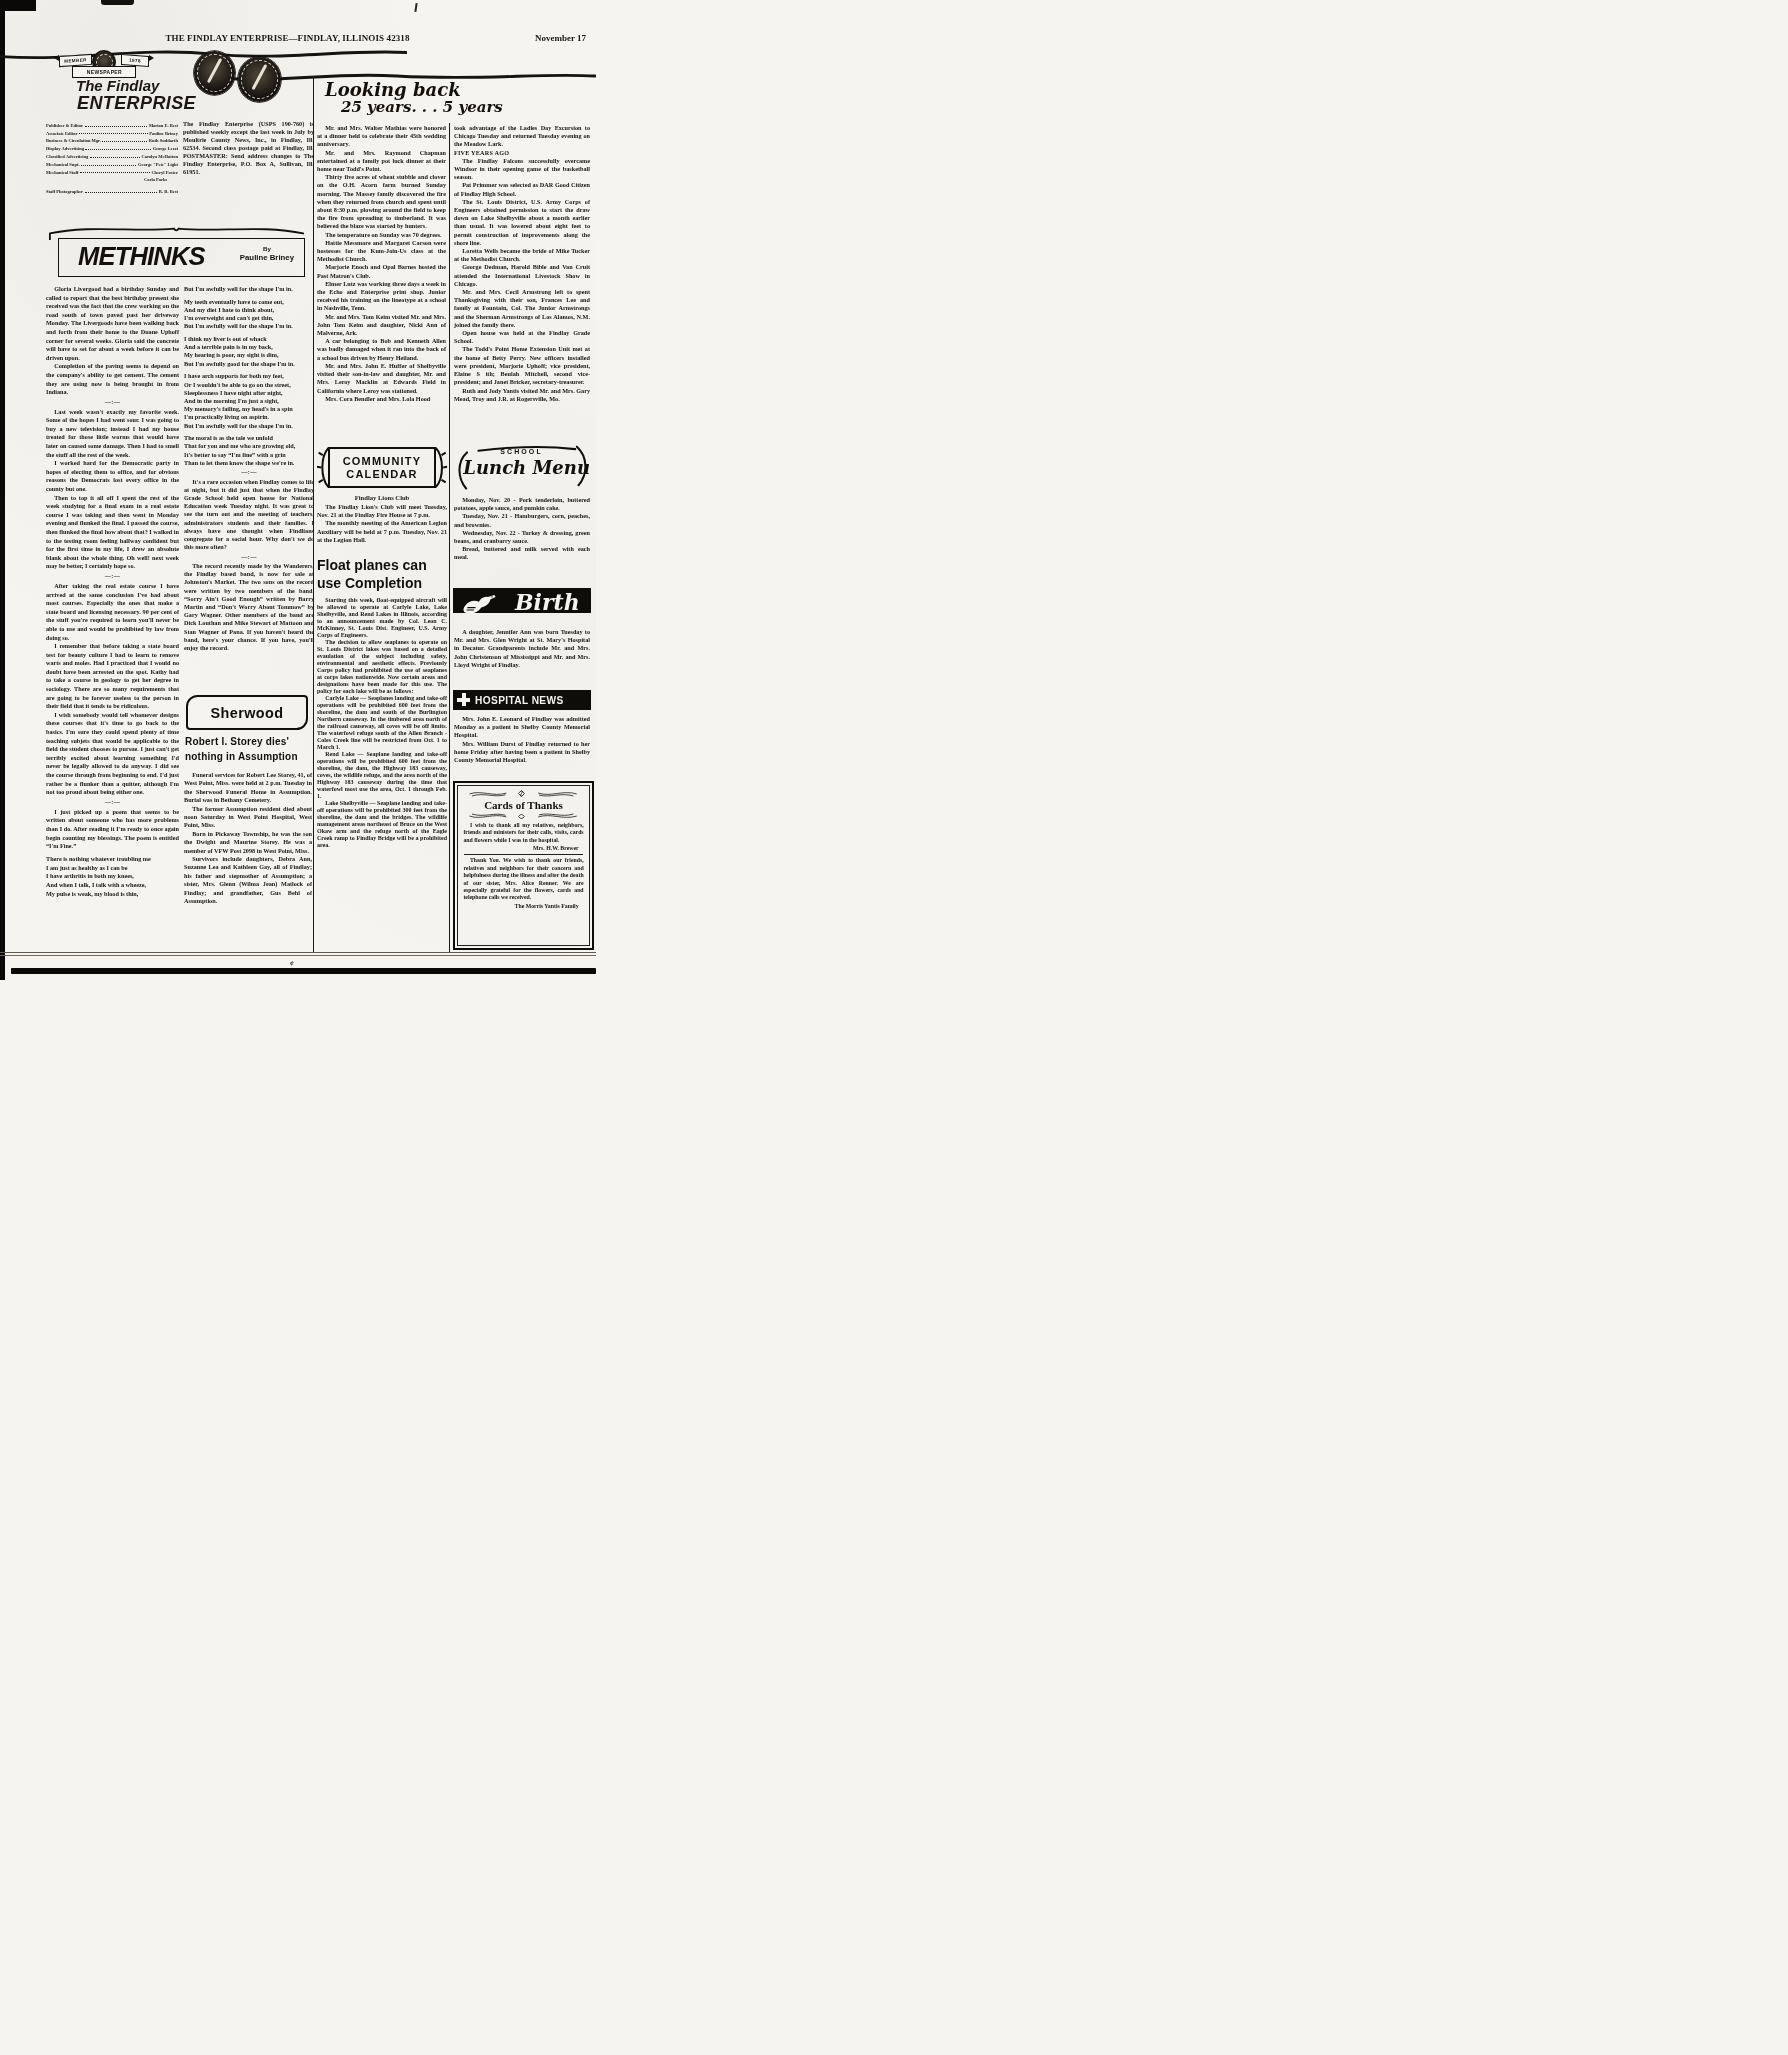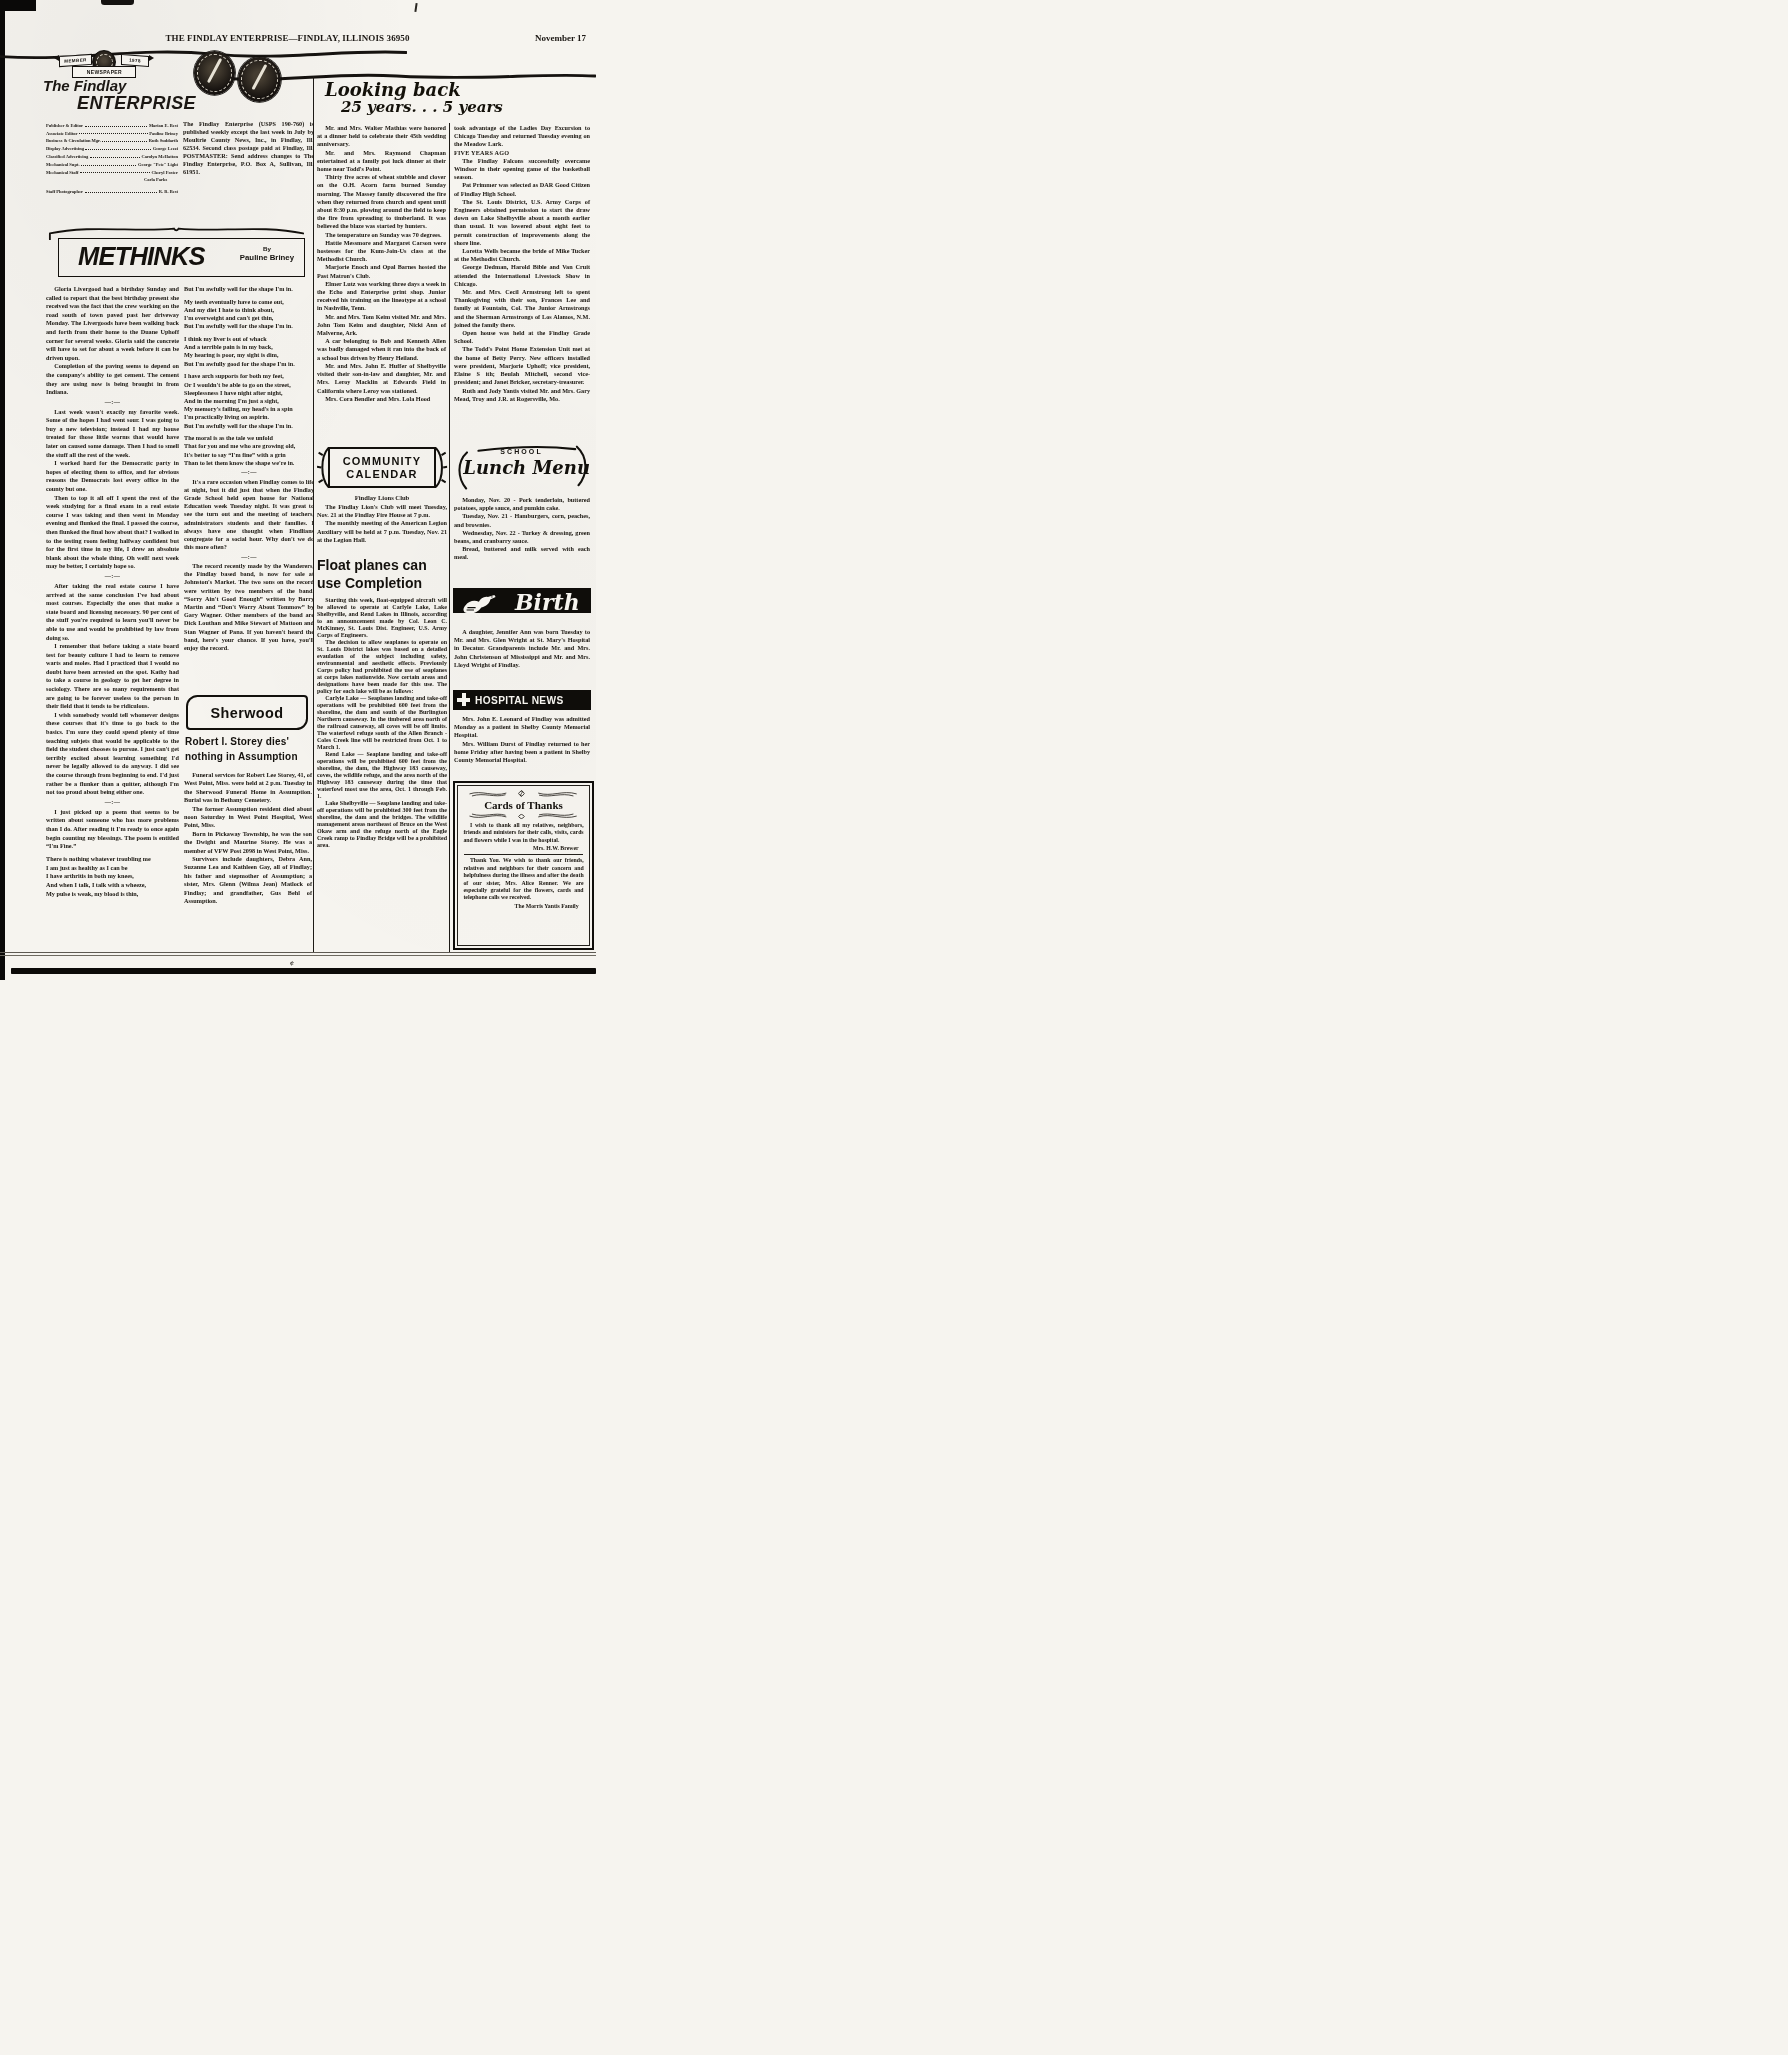--- a/index.html
+++ b/index.html
@@ -36,21 +36,21 @@
   #badge .seal-c{position:absolute;left:36px;top:0;width:22px;height:22px;border-radius:50%;
     background:radial-gradient(circle at 50% 42%, #46ureExpr 0, #181410 65%);
     background:radial-gradient(circle at 50% 42%, #4a4236 12%, #181410 66%);border:0.8px solid #0f0d0a;}
   #badge .seal-c::after{content:"";position:absolute;inset:2.5px;border-radius:50%;border:0.8px dashed #ded9cc;}
   .seal{position:absolute;border-radius:50%;background:radial-gradient(circle at 48% 42%, #453d31 14%, #171310 62%);box-shadow:0 0 0 0.8px #110f0c;}
   .seal::before{content:"";position:absolute;inset:3.3px;border-radius:50%;border:1.2px dashed #d9d4c7;}
   .seal::after{content:"";position:absolute;left:46%;top:14%;width:2.9px;height:62%;background:#e7e2d5;transform:rotate(28deg);border-radius:1.6px;}
   .s1{left:194px;top:51px;width:41px;height:44px;}
   .s2{left:238px;top:57px;width:43px;height:45px;}
   
-  #mast-name1{position:absolute;left:43px;top:77px;font-family:"Liberation Sans",sans-serif;font-style:italic;font-weight:700;font-size:15px;}
+  #mast-name1{position:absolute;left:76px;top:77px;font-family:"Liberation Sans",sans-serif;font-style:italic;font-weight:700;font-size:15px;}
   #mast-name2{position:absolute;left:77px;top:93px;font-family:"Liberation Sans",sans-serif;font-style:italic;font-weight:700;font-size:18px;letter-spacing:0.4px;}
   #staff{position:absolute;left:46px;top:120px;width:132px;filter:blur(0.2px);}
   .srow{display:flex;align-items:flex-end;height:7.8px;font-weight:700;font-size:4.5px;}
   .srow .lbl{white-space:nowrap;}
   .srow .dots{flex:1;border-bottom:0.8px dotted #23201b;margin:0 1.6px 1.2px;}
   .srow .nm{white-space:nowrap;}
   .srow.noline{justify-content:flex-end;padding-right:10.7px;}
   #staff .srow:last-child{margin-top:3.7px;}
   #usps{position:absolute;left:183px;top:120px;width:131px;font-size:6.2px;line-height:8px;}
   
@@ -125,21 +125,21 @@
 </head>
 <body>
 
 <div class="page">
 
   <div id="edge-left"></div>
   <div id="blob-tl"></div>
   <div id="smudge-a"></div>
   <div id="tick-a"></div>
 
-  <div id="hdr-title">THE FINDLAY ENTERPRISE—FINDLAY, ILLINOIS 36950</div>
+  <div id="hdr-title">THE FINDLAY ENTERPRISE—FINDLAY, ILLINOIS 42318</div>
   <div id="hdr-date">November 17</div>
   <svg id="wave1" width="407" height="25" viewBox="0 0 990 60">
     <path d="M2,40 C200,52 330,16 520,34 C690,50 840,22 988,30" fill="none" stroke="#161310" stroke-width="7" stroke-linecap="round"></path>
   </svg>
   <svg id="wave2" width="372" height="20.6" viewBox="0 0 905 50">
     <path d="M2,40 C160,50 260,24 420,34 C640,46 760,26 903,34" fill="none" stroke="#161310" stroke-width="7" stroke-linecap="round"></path>
   </svg>
   <div id="vrule-a"></div>
   <div id="vrule-b"></div>
 

